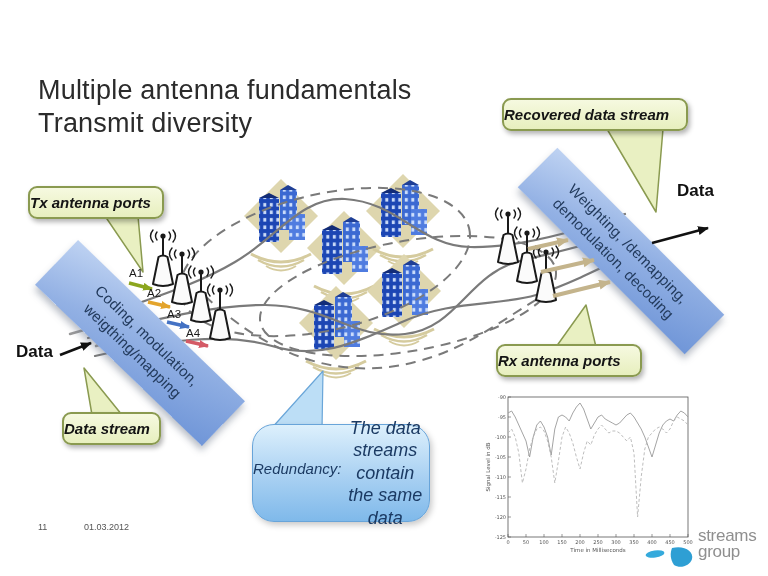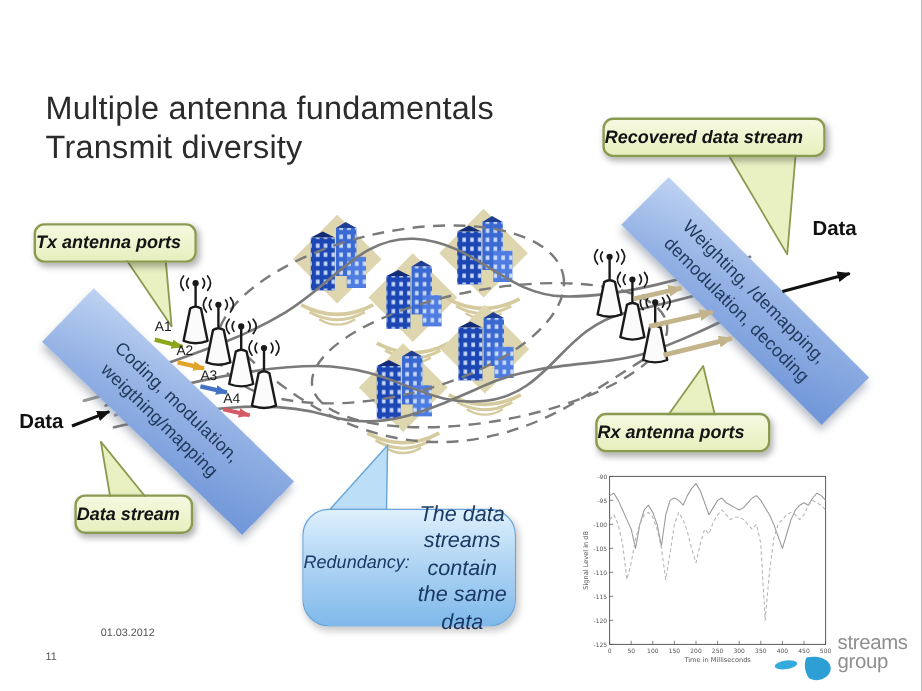--- a/index.html
+++ b/index.html
@@ -35,21 +35,21 @@
           font-style:italic;color:#1b3a63;text-align:center;}
   .bubble-heading{font-size:15px;margin-bottom:9px;}
   .bubble-body{font-size:18px;line-height:1.25;width:150px;}
   
   .data-label{font-size:17px;font-weight:bold;color:#111;}
   .data-in{left:16px;top:342px;}
   .data-out{left:677px;top:181px;}
   .alabel{font-size:11.5px;color:#1a1a1a;}
   
   .footer{font-size:9px;color:#555;}
-  .page-no{left:38px;top:542px;}
+  .page-no{left:38px;top:522px;}
   .date{left:84px;top:522px;text-align:center;}
   
   .logo-text{left:698px;top:528px;font-size:17px;line-height:.95;color:#8f8f8f;letter-spacing:-.3px;}
   
   #fading-chart{left:483px;top:384px;}
   #fading-chart text{font-family:"DejaVu Sans",sans-serif;font-size:5px;fill:#555;}
   #fading-chart text.axl{font-size:5.5px;}
 </style>
 </head>
 <body>

